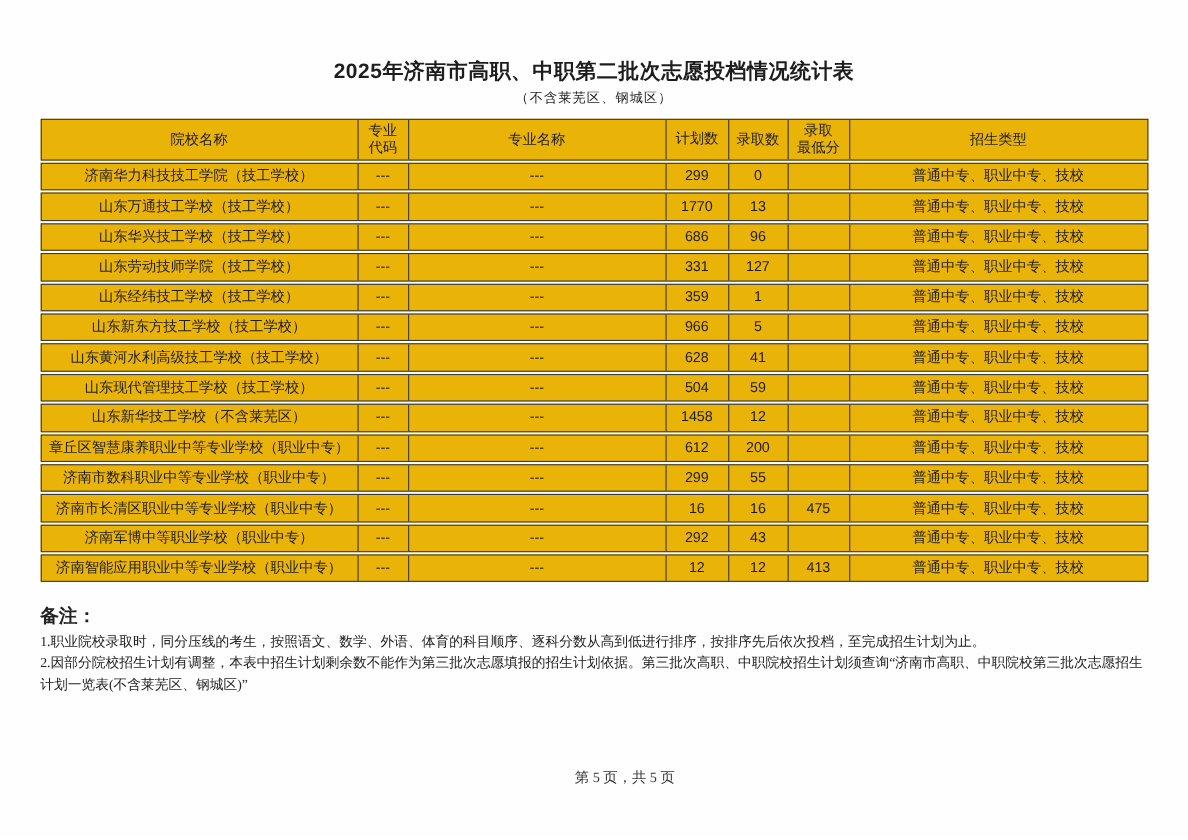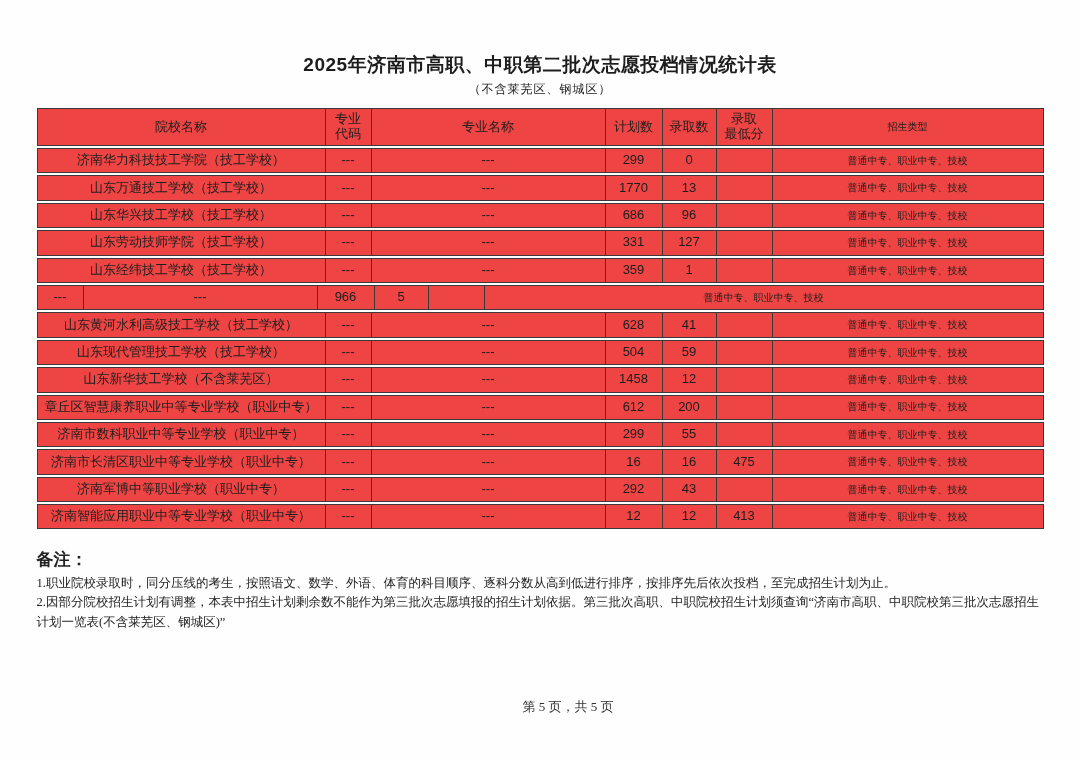--- a/index.html
+++ b/index.html
@@ -25,42 +25,42 @@
     font-size:12px;
     margin-top:3px;
     letter-spacing:1px;
   }
 
   .table-wrap{width:1007px;margin:10px auto 0 auto;}
   .thead,.trow{
     display:flex;
     border:1px solid #3a3a3a;
     box-sizing:border-box;
-    background:#ef4444;
+    background:#eab308;
     margin-bottom:2px;
   }
   .thead{height:38px;}
   .trow{height:25.4px;}
   .cell{
     display:flex;align-items:center;justify-content:center;
     box-sizing:border-box;
     border-right:1px solid #3a3a3a;
     text-align:center;
     font-size:13px;
     line-height:1.15;
     overflow:hidden;
     white-space:pre-line;
   }
   .col-name{width:288px;}
   .col-code{width:46px;}
   .col-major{width:234px;}
-  .col-plan{width:57px;}
+  .col-plan{width:57px;font-family:Liberation Mono, monospace;}
   .col-adm{width:54px;}
   .col-min{width:56px;}
-  .col-type{flex:1;border-right:none;font-size:10px;}
+  .col-type{flex:1;border-right:none;font-size:13px;}
   .trow .col-code,.trow .col-major,.trow .col-plan,.trow .col-adm,.trow .col-min{
     font-family:"Liberation Sans","DejaVu Sans",sans-serif;
     font-size:13px;
   }
 
   .notes{
     width:1007px;margin:18px auto 0 auto;
     font-size:12.5px;
     line-height:1.55;
     color:#222;
@@ -140,20 +140,21 @@
         <div class="trow">
           <div class="cell col-name">山东经纬技工学校（技工学校）</div>
           <div class="cell col-code">---</div>
           <div class="cell col-major">---</div>
           <div class="cell col-plan">359</div>
           <div class="cell col-adm">1</div>
           <div class="cell col-min"></div>
           <div class="cell col-type">普通中专、职业中专、技校</div>
         </div>
         <div class="trow">
+          <div class="cell col-name">山东新东方技工学校（技工学校）</div>
           <div class="cell col-code">---</div>
           <div class="cell col-major">---</div>
           <div class="cell col-plan">966</div>
           <div class="cell col-adm">5</div>
           <div class="cell col-min"></div>
           <div class="cell col-type">普通中专、职业中专、技校</div>
         </div>
         <div class="trow">
           <div class="cell col-name">山东黄河水利高级技工学校（技工学校）</div>
           <div class="cell col-code">---</div>

